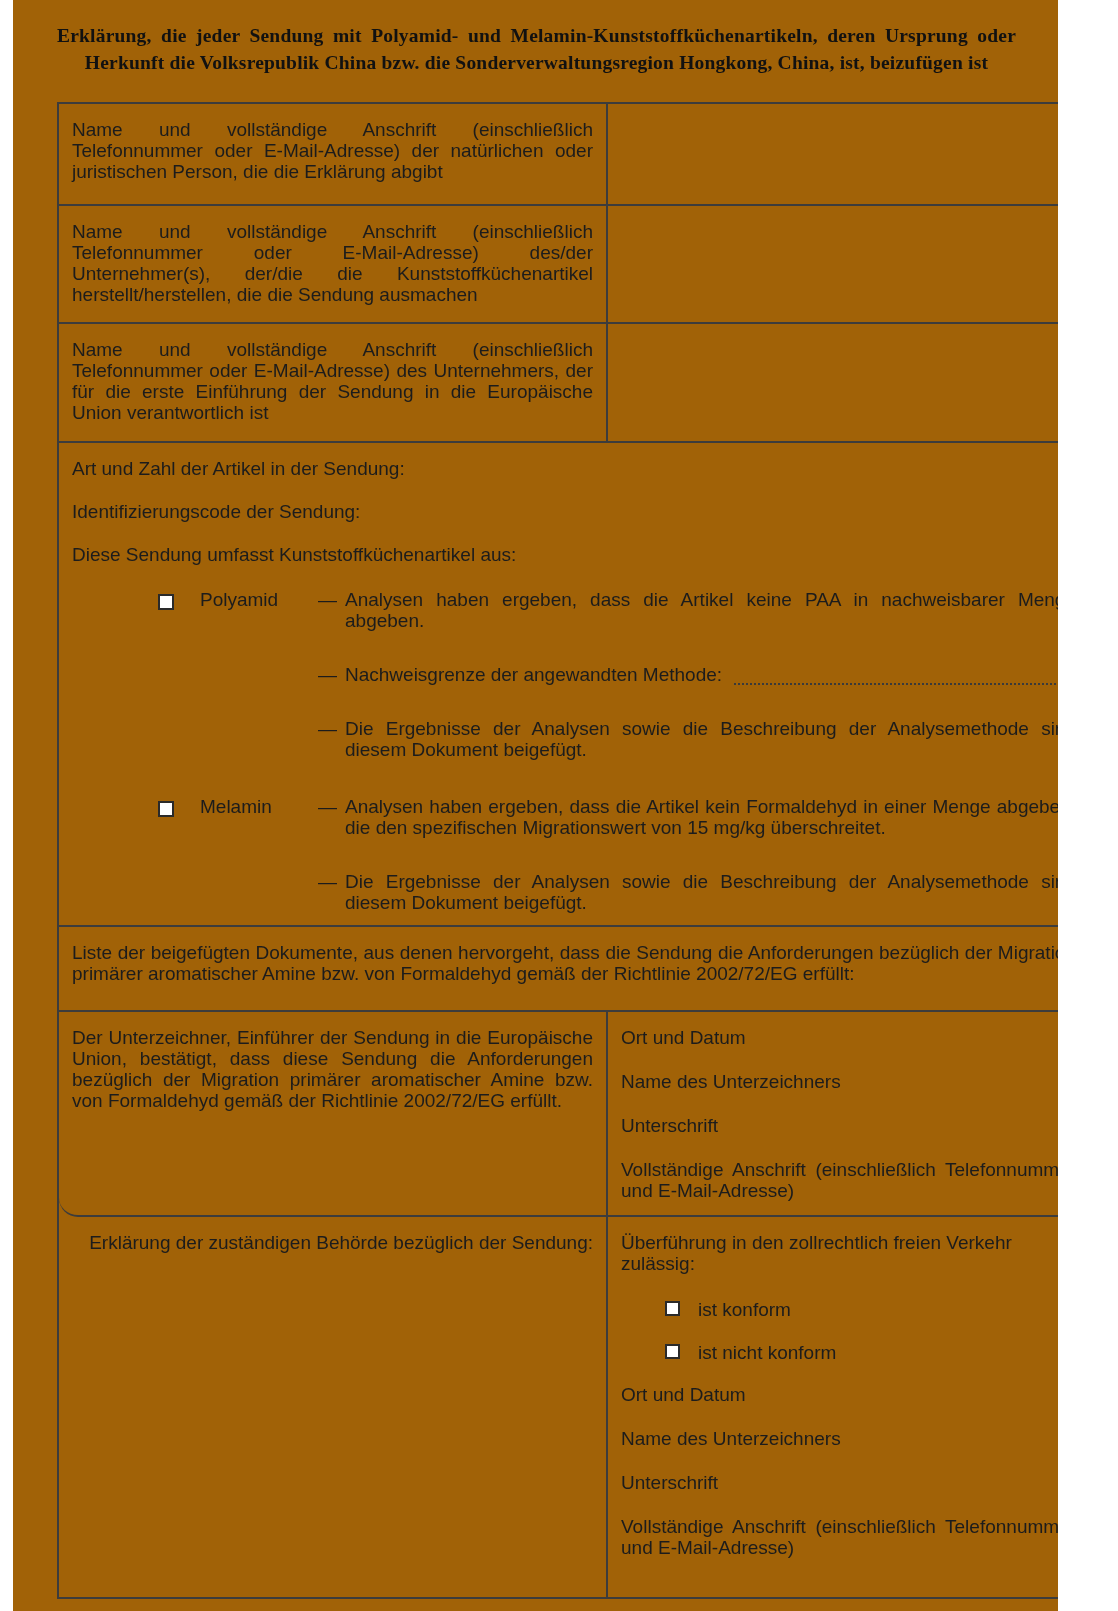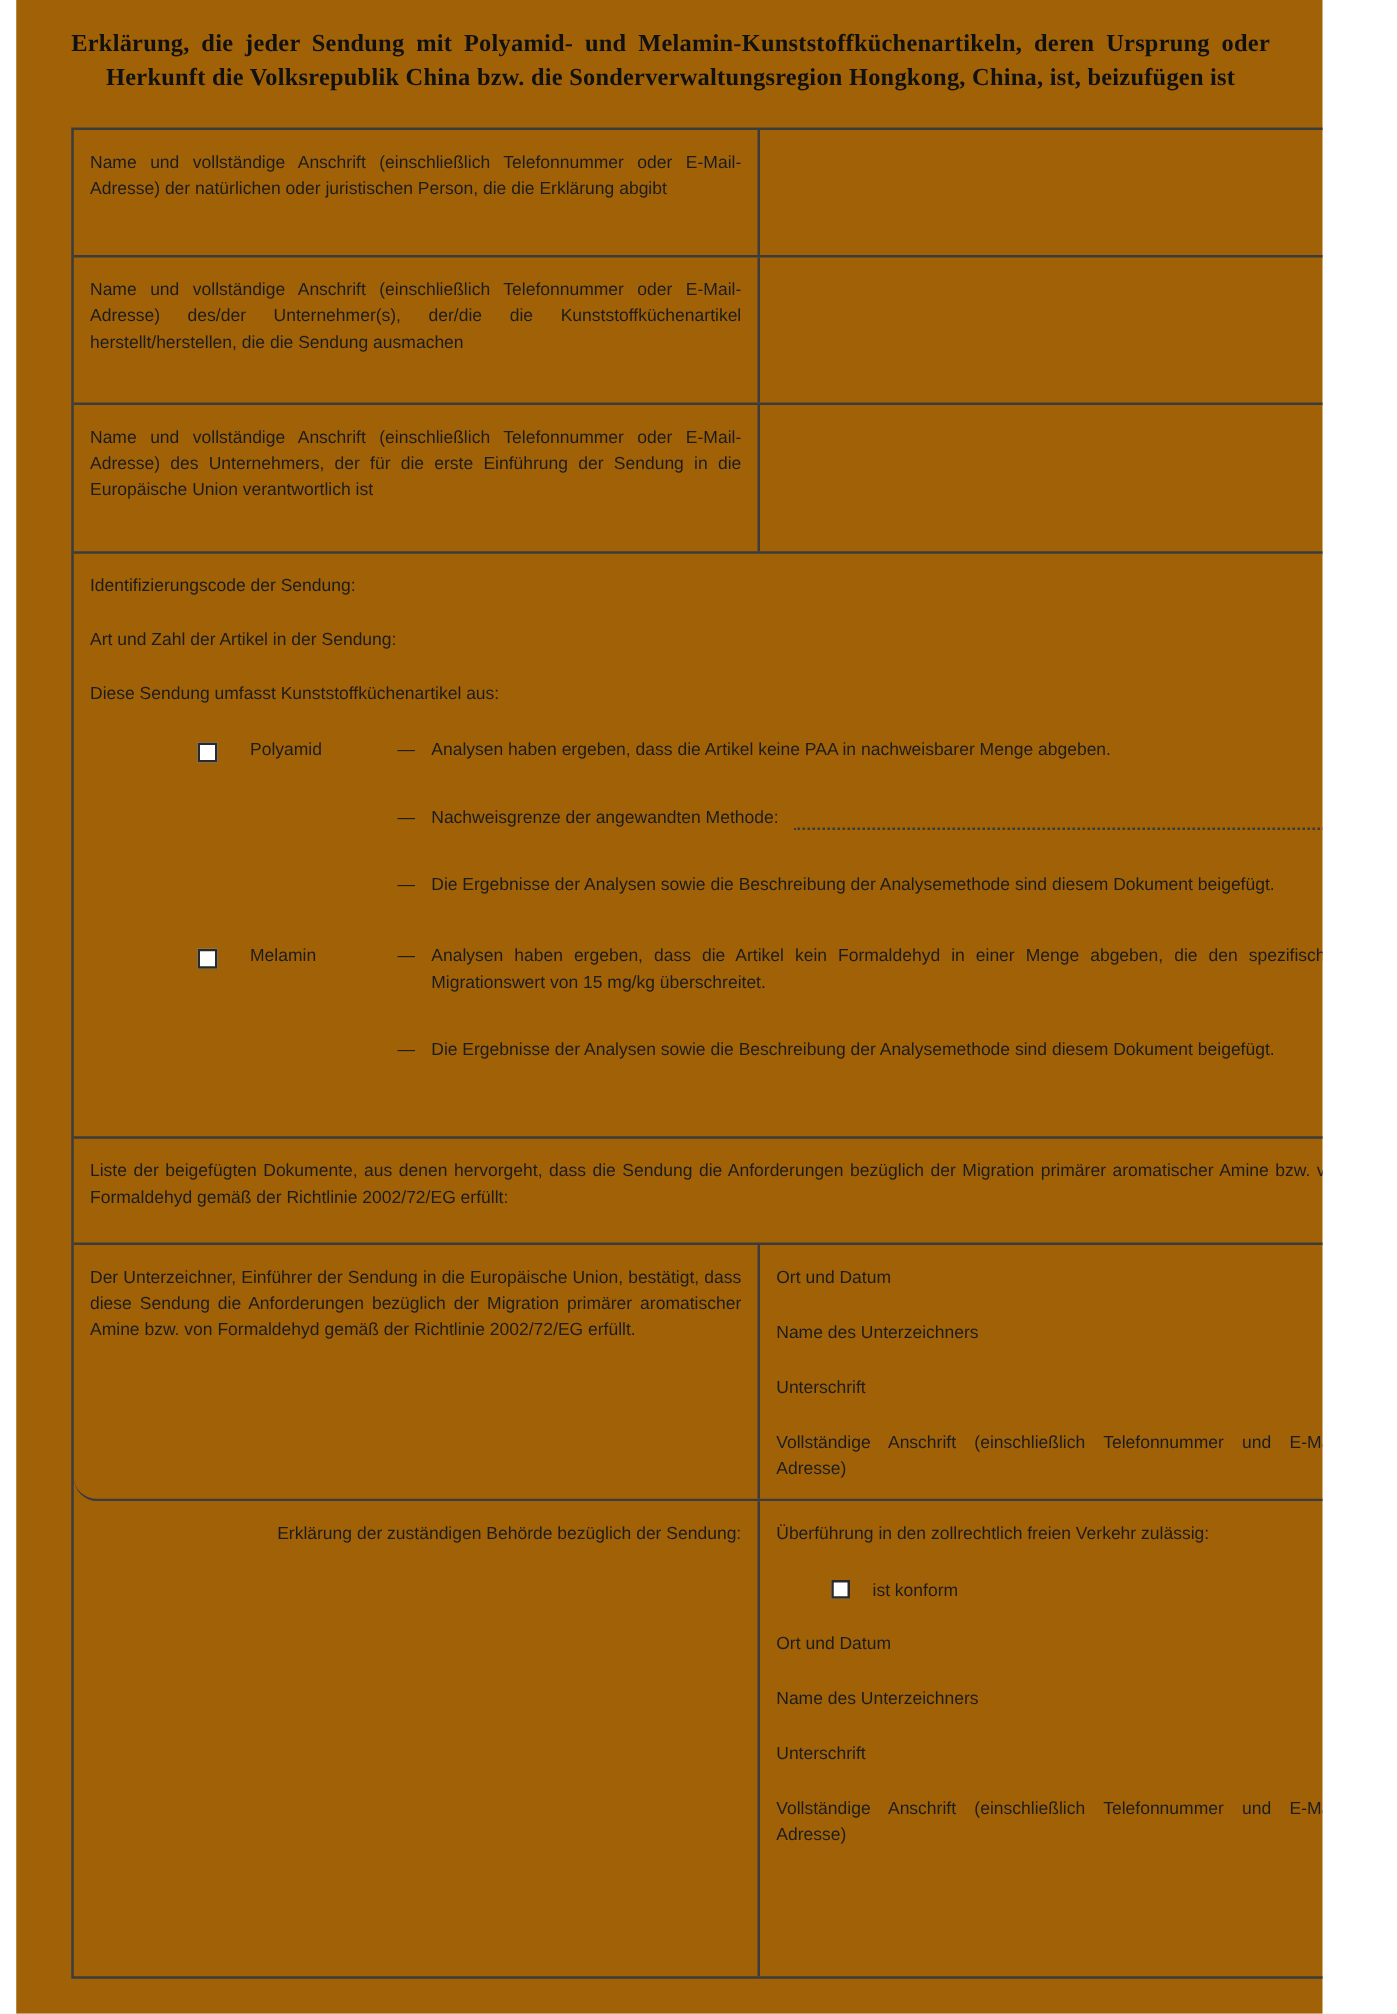--- a/index.html
+++ b/index.html
@@ -25,21 +25,21 @@
   }
 
   .tbl {
     margin: 26px 40px 0 44px;
     width: 1034px;
     border: 2px solid #3c3c3c;
   }
   .row { display: grid; grid-template-columns: 549px 1fr; border-bottom: 2px solid #3c3c3c; }
   .row:last-child { border-bottom: none; }
   .row.full { display: block; }
-  .cell { padding: 15px 13px 12px 13px; font-size: 14px; line-height: 21px; }
+  .cell { padding: 15px 13px 12px 13px; font-size: 19px; line-height: 21px; }
   .cell-l { border-right: 2px solid #3c3c3c; text-align: right; }
   .jt { text-align: justify; }
 
   .r1 { min-height: 102px; }
   .r2 { min-height: 118px; }
   .r3 { min-height: 119px; }
   .r4 { min-height: 468px; }
   .r5 { min-height: 85px; }
   .r6 { min-height: 205px; border-radius: 19px; }
   .r7 { min-height: 380px; }
@@ -98,22 +98,22 @@
       <div class="cell"></div>
     </div>
 
     <div class="row r3">
       <div class="cell cell-l jt">Name und vollständige Anschrift (einschließlich Telefonnummer oder E-Mail-Adresse) des Unternehmers, der für die erste Einführung der Sendung in die Europäische Union verantwortlich ist</div>
       <div class="cell"></div>
     </div>
 
     <div class="row r4 full">
       <div class="cell">
+        <div class="para">Art und Zahl der Artikel in der Sendung:</div>
         <div class="para">Identifizierungscode der Sendung:</div>
-        <div class="para">Art und Zahl der Artikel in der Sendung:</div>
         <div class="para">Diese Sendung umfasst Kunststoffküchenartikel aus:</div>
 
         <div class="opt-section">
 
           <div class="opt-row">
             <div class="opt-box">
               <span class="cb"></span>
               <span>Polyamid</span>
             </div>
             <div class="opt-items">
@@ -172,20 +172,24 @@
 
     <div class="row r7">
       <div class="cell cell-l">Erklärung der zuständigen Behörde bezüglich der Sendung:</div>
       <div class="cell">
         <div>Überführung in den zollrechtlich freien Verkehr zulässig:</div>
         <div class="auth-options">
           <div class="auth-opt">
             <span class="cb cb-sm"></span>
             <span>ist konform</span>
           </div>
+          <div class="auth-opt">
+            <span class="cb cb-sm"></span>
+            <span>ist nicht konform</span>
+          </div>
         </div>
         <div class="auth-fields">
           <div class="field">Ort und Datum</div>
           <div class="field">Name des Unterzeichners</div>
           <div class="field">Unterschrift</div>
           <div class="field jt">Vollständige Anschrift (einschließlich Telefonnummer und E-Mail-Adresse)</div>
         </div>
       </div>
     </div>
 

